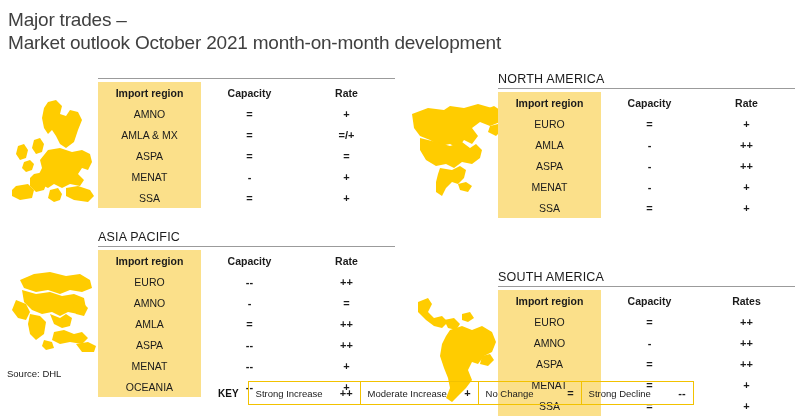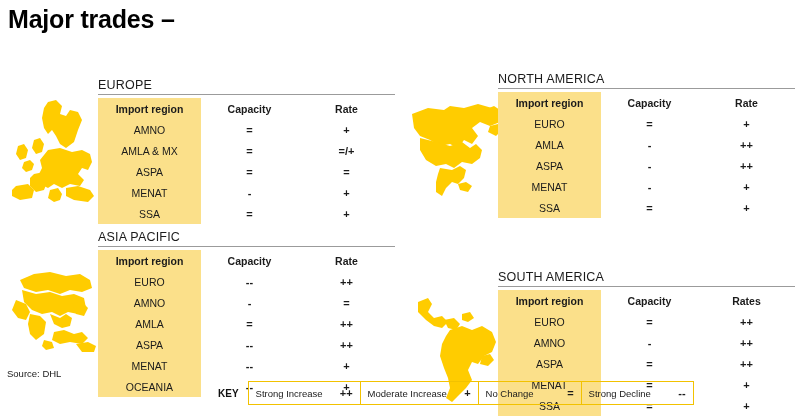--- a/index.html
+++ b/index.html
@@ -7,23 +7,23 @@
     width:800px;height:417px;
     background:#ffffff;
     font-family:"Liberation Sans", sans-serif;
     color:#101010;
     overflow:hidden;
     position:relative;
   }
   .title{
     position:absolute;
     left:8px; top:8px;
-    color:#000000;
-    font-weight:bold;
-    font-size:25px;
+    color:#404040;
+    font-weight:normal;
+    font-size:19px;
     line-height:23px;
     letter-spacing:-0.2px;
   }
   .title .l2{display:block;}
 
   
   .panel{position:absolute;}
   .panel-map{
     position:absolute;
     left:0; top:0;
@@ -119,40 +119,40 @@
   .kc1{width:118px;}
   .kc2{width:103px;text-align:center;}
   .kc3{width:113px;}
   .kc4{width:111px;}
 </style>
 </head>
 <body>
 
 <div class="title">
   <span class="l1">Major trades –</span>
+  <span class="l2">Market outlook October 2021 month-on-month development</span>
 </div>
 
 <div class="panel" id="panel-0" style="left:0px; top:78px; width:400px; height:150px;">
   <div class="panel-map" style="left:4px; top:22px;">
     <svg width="92" height="104" viewBox="0 0 92 104" aria-hidden="true">
       <g fill="#FFCC00">
         <path d="M44 2 L52 0 L58 6 L56 14 L62 16 L66 10 L74 12 L78 20 L74 30 L70 42 L62 48 L56 44 L52 36 L48 30 L44 34 L40 28 L38 18 L40 8 Z"></path>
         <path d="M30 40 L36 38 L40 44 L38 52 L32 54 L28 48 Z"></path>
         <path d="M14 46 L20 44 L24 50 L22 58 L16 60 L12 54 Z"></path>
         <path d="M20 62 L26 60 L30 64 L28 70 L22 72 L18 68 Z"></path>
         <path d="M44 50 L56 48 L68 52 L78 50 L86 54 L88 62 L84 70 L78 68 L74 74 L80 80 L76 86 L66 84 L58 88 L50 84 L44 88 L36 84 L34 76 L38 68 L36 60 Z"></path>
         <path d="M30 74 L40 72 L44 80 L40 90 L32 92 L26 86 L26 78 Z"></path>
         <path d="M12 86 L24 84 L30 90 L28 98 L16 100 L8 96 L8 90 Z"></path>
         <path d="M46 90 L54 88 L58 94 L56 100 L50 102 L44 98 Z"></path>
         <path d="M62 88 L74 86 L86 90 L90 96 L84 102 L70 100 L62 96 Z"></path>
       </g>
     </svg>
   </div>
   <div class="panel-body" style="left:98px; top:0px;">
-    <div class="region-title">EUROPE</div>
     <div class="region-rule"></div>
     <table class="grid">
       <colgroup>
           <col class="c1">
           <col class="c2">
           <col class="c3">
         </colgroup>
       <thead>
         <tr>
           <th class="yellow">Import region</th>

